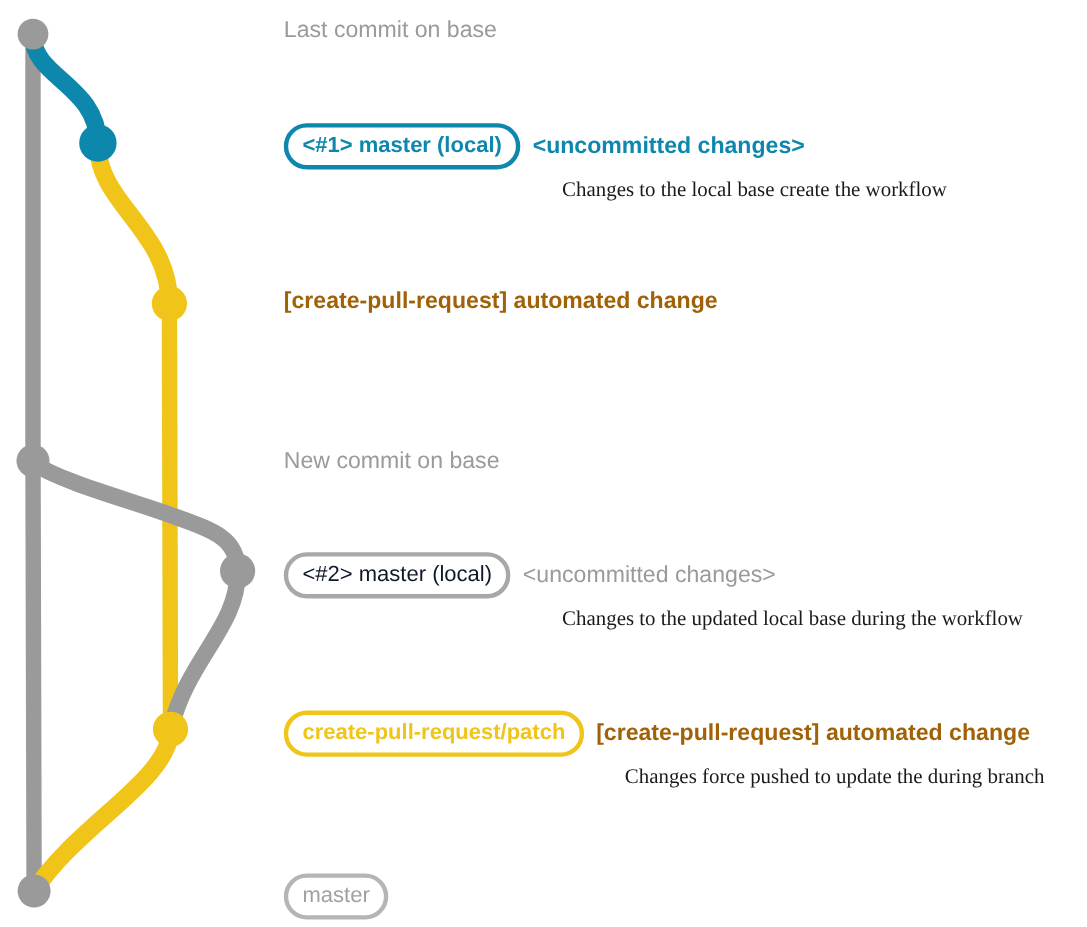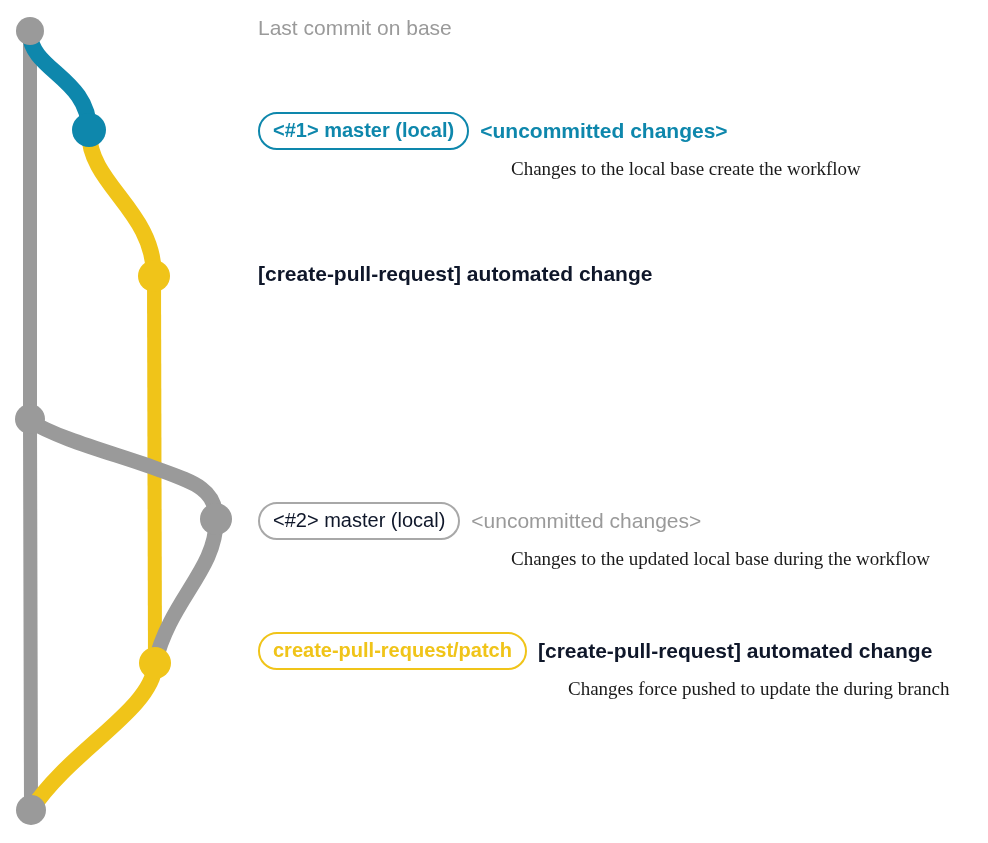--- a/index.html
+++ b/index.html
@@ -33,21 +33,21 @@
     width: 988px;
     height: 843px;
   }
   .row {
     position: absolute;
     display: flex;
     align-items: flex-start;
   }
   .pill {
     display: inline-block;
-    border: 2px solid #f97316;
+    border: 4px solid #f97316;
     border-radius: 999px;
     padding: 5px 13px 7px 13px;
     font-size: 20px;
     line-height: 22px;
     color: #9a9a9a;
     white-space: nowrap;
     background: transparent;
     box-sizing: border-box;
   }
   .pill.blue {
@@ -67,21 +67,21 @@
   .pill.gray-plain {
     border-color: #b5b5b5;
     color: #a0a0a0;
   }
   .commit-title {
     font-size: 21px;
     line-height: 24px;
     white-space: nowrap;
   }
   .commit-title.blue   { color: #0e87ac; font-weight: bold; }
-  .commit-title.yellow { color: #0f172a; font-weight: bold; }
+  .commit-title.yellow { color: #a16207; font-weight: bold; }
   .commit-title.gray   { color: #9a9a9a; }
   .commit-desc {
     font-family: "Liberation Serif", serif;
     font-size: 19px;
     line-height: 22px;
     color: #1a1a1a;
     white-space: nowrap;
   }
   .stack {
     display: flex;
@@ -144,42 +144,50 @@
     </div>
 
     <div class="row" style="left:258px; top:262px;">
       <div class="stack">
         <div class="title-row">
           <span class="commit-title yellow">[create-pull-request] automated change</span>
         </div>
       </div>
     </div>
 
+    <div class="row" style="left:258px; top:407px;">
+      <div class="stack">
+        <div class="title-row">
+          <span class="commit-title gray">New commit on base</span>
+        </div>
+      </div>
+    </div>
 
     <div class="row" style="left:258px; top:502px;">
       <div class="stack">
         <div class="title-row">
           <span class="pill gray">&lt;#2&gt; master (local)</span>
           <span class="commit-title gray">&lt;uncommitted changes&gt;</span>
         </div>
         <span class="commit-desc" style="margin-left:253px; margin-top:8px;">Changes to the updated local base during the workflow</span>
       </div>
     </div>
 
-    <div class="row" style="left:258px; top:632px;">
+    <div class="row" style="left:258px; top:646px;">
       <div class="stack">
         <div class="title-row">
           <span class="pill yellow">create-pull-request/patch</span>
           <span class="commit-title yellow">[create-pull-request] automated change</span>
         </div>
         <span class="commit-desc" style="margin-left:310px; margin-top:8px;">Changes force pushed to update the during branch</span>
       </div>
     </div>
 
     <div class="row" style="left:258px; top:794px;">
       <div class="stack">
         <div class="title-row">
+          <span class="pill gray-plain">master</span>
         </div>
       </div>
     </div>
 
   </div>
 </div>
 
 </body></html>

